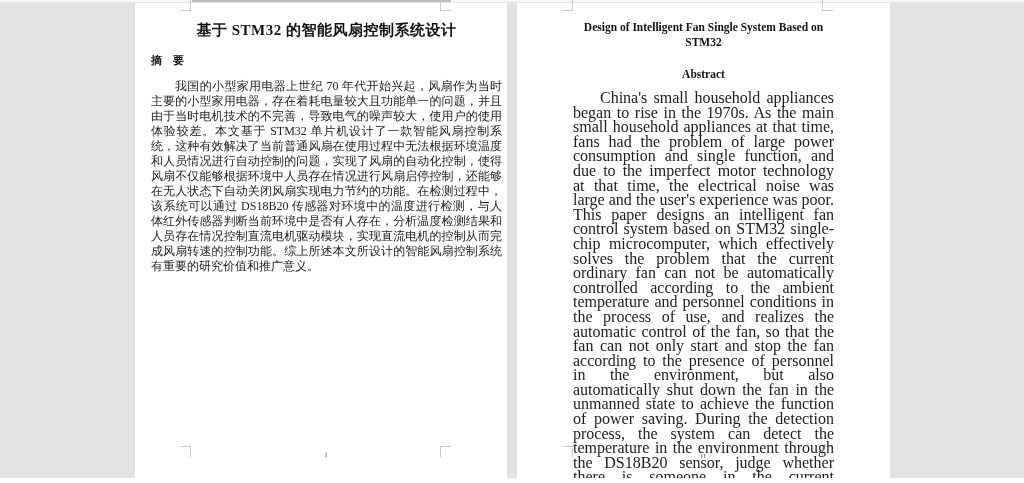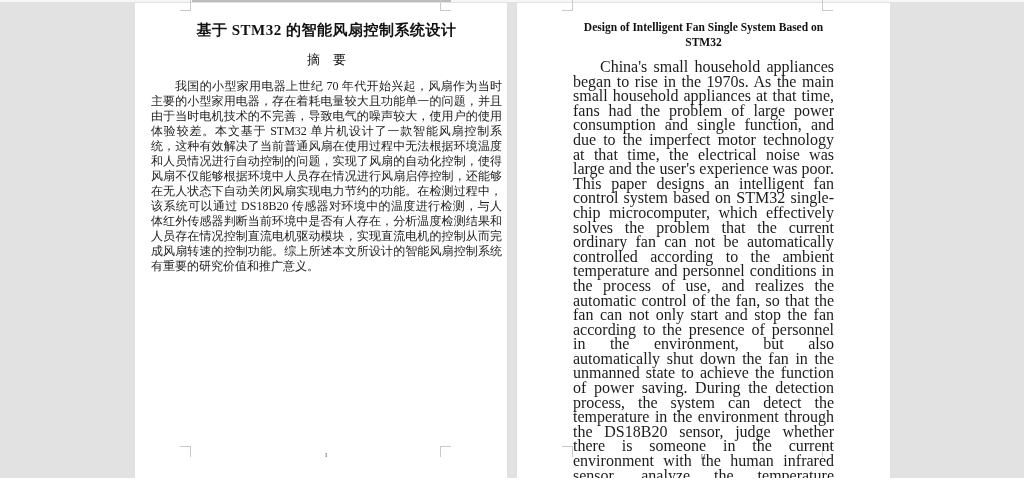--- a/index.html
+++ b/index.html
@@ -67,23 +67,23 @@
   .cn-title {
     font-size: 15px;
     font-weight: bold;
     text-align: center;
     color: #111;
     letter-spacing: 0.5px;
     line-height: 20px;
     margin-top: 5px;
   }
   .cn-abstract-heading {
-    font-size: 13px;
-    font-weight: normal;
-    text-align: center;
+    font-size: 11px;
+    font-weight: bold;
+    text-align: left;
     color: #111;
     margin-top: 12px;
     line-height: 16px;
   }
   .cn-body {
     margin-top: 11px;
     font-size: 12px;
     line-height: 15px;
     text-align: justify;
     text-indent: 2em;
@@ -167,20 +167,21 @@
   </div>
 
   <div class="page page-right">
     <div class="mark tl"></div>
     <div class="mark tr"></div>
     <div class="mark bl"></div>
     <div class="mark br"></div>
 
     <div class="doc-en">
       <div class="en-title">Design of Intelligent Fan Single System Based on STM32</div>
+      <div class="en-abstract-heading">Abstract</div>
       <p class="en-body">China's small household appliances began to rise in the 1970s. As the main small household appliances at that time, fans had the problem of large power consumption and single function, and due to the imperfect motor technology at that time, the electrical noise was large and the user's experience was poor. This paper designs an intelligent fan control system based on STM32 single-chip microcomputer, which effectively solves the problem that the current ordinary fan can not be automatically controlled according to the ambient temperature and personnel conditions in the process of use, and realizes the automatic control of the fan, so that the fan can not only start and stop the fan according to the presence of personnel in the environment, but also automatically shut down the fan in the unmanned state to achieve the function of power saving. During the detection process, the system can detect the temperature in the environment through the DS18B20 sensor, judge whether there is someone in the current environment with the human infrared sensor, analyze the temperature detection results and the presence of people, control the DC motor drive module, realize the control of the DC motor, and complete the control function of the fan speed. To sum up, the intelligent fan control system designed in this paper has important research value and promotion significance.</p>
       <p class="en-keywords"><span class="kw-label">Keywords:</span><span> Single chip computer; Intelligent fan; OLED；DS18B20</span></p>
     </div>
 
     <div class="pagenum pagenum-right">II</div>
   </div>
 
   <div class="bottom-strip"></div>
 
 </div>

